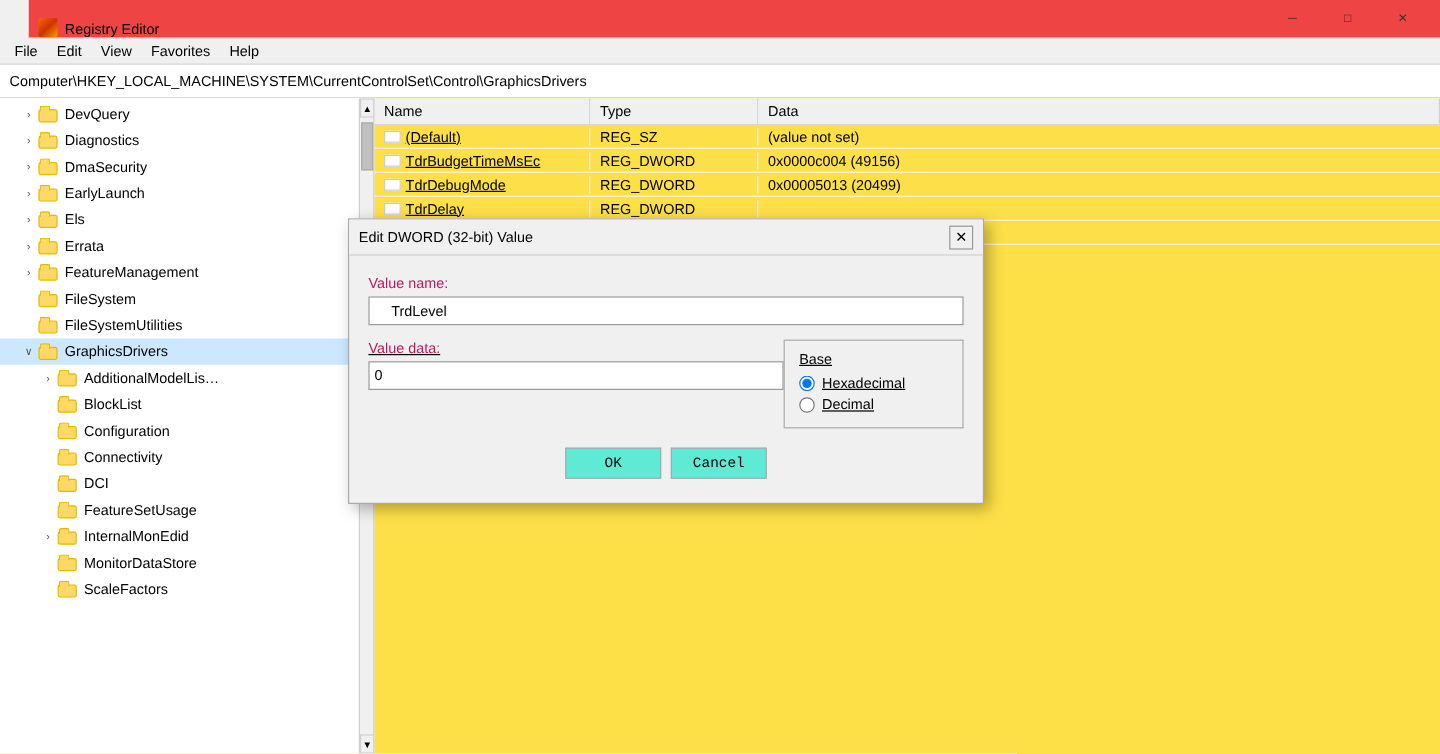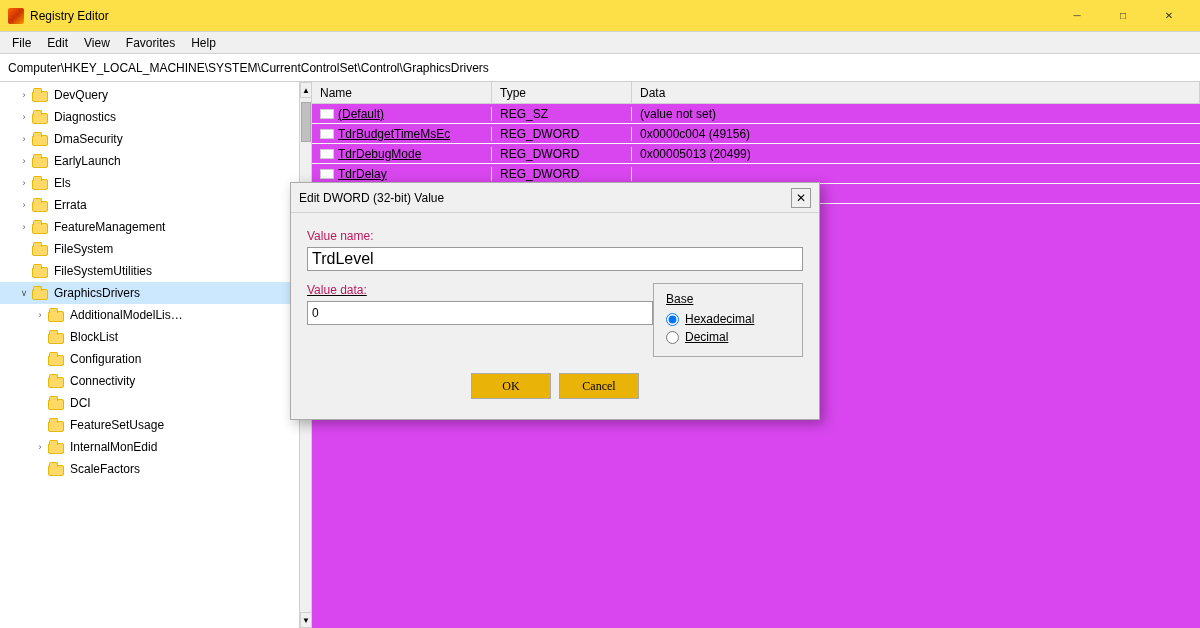--- a/index.html
+++ b/index.html
@@ -7,26 +7,27 @@
       font-family: 'Segoe UI', Arial, sans-serif;
       font-size: 12px;
       background: #f0f0f0;
       overflow: hidden;
       width: 1200px;
       height: 628px;
     }
 
     
     .title-bar {
-      background: #fde047;
+      background: #ef4444;
       height: 32px;
       display: flex;
-      align-items: center;
+      align-items: flex-end;
       padding: 0 8px;
       border-bottom: 1px solid #d0d0d0;
+      margin-left: 24px;
     }
     .title-bar-icon {
       width: 16px;
       height: 16px;
       margin-right: 6px;
       background: linear-gradient(135deg, #ff6600 0%, #cc3300 50%, #ff9900 100%);
       display: inline-block;
       border-radius: 2px;
       flex-shrink: 0;
     }
@@ -148,21 +149,21 @@
     }
     .tree-label {
       font-size: 12px;
       color: #000;
     }
 
     
     .right-panel {
       flex: 1;
       overflow-y: auto;
-      background: #d946ef;
+      background: #fde047;
     }
     .right-panel-header {
       display: flex;
       border-bottom: 1px solid #d0d0d0;
       background: #fff;
       height: 22px;
     }
     .col-header {
       display: flex;
       align-items: center;
@@ -245,22 +246,22 @@
     .field-label {
       font-size: 12px;
       margin-bottom: 4px;
       color: #be185d;
     }
 
     .text-input {
       width: 100%;
       height: 24px;
       border: 1px solid #999;
-      padding: 0 4px;
-      font-size: 16px;
+      padding: 0 18px;
+      font-size: 12px;
       font-family: inherit;
       background: #fff;
       margin-bottom: 12px;
     }
 
     .value-row {
       display: flex;
       gap: 0;
       margin-bottom: 16px;
       text-decoration: underline;
@@ -305,24 +306,24 @@
     .dialog-buttons {
       display: flex;
       justify-content: center;
       gap: 8px;
       padding-bottom: 4px;
     }
     .dialog-btn {
       width: 80px;
       height: 26px;
       border: 1px solid #aaa;
-      background: #eab308;
-      font-size: 12px;
-      cursor: pointer;
-      font-family: Liberation Serif, serif;
+      background: #5eead4;
+      font-size: 12px;
+      cursor: pointer;
+      font-family: Liberation Mono, monospace;
     }
     .v-scrollbar-thumb {
       width: 10px;
       height: 40px;
       background: #c0c0c0;
       position: absolute;
       top: 20px;
       left: 1px;
       border: 1px solid #aaa;
     }
@@ -520,20 +521,29 @@
     <div class="tree-item">
       <span class="tree-indent"></span>
       <span class="tree-indent"></span>
       <span class="tree-arrow">›</span>
       <span class="tree-folder-icon">
           <span class="folder-yellow"></span>
         </span>
       <span class="tree-label">InternalMonEdid</span>
     </div>
 
+    <div class="tree-item">
+      <span class="tree-indent"></span>
+      <span class="tree-indent"></span>
+      <span class="tree-arrow"> </span>
+      <span class="tree-folder-icon">
+          <span class="folder-yellow"></span>
+        </span>
+      <span class="tree-label">MonitorDataStore</span>
+    </div>
 
     <div class="tree-item">
       <span class="tree-indent"></span>
       <span class="tree-indent"></span>
       <span class="tree-arrow"> </span>
       <span class="tree-folder-icon">
           <span class="folder-yellow"></span>
         </span>
       <span class="tree-label">ScaleFactors</span>
     </div>

